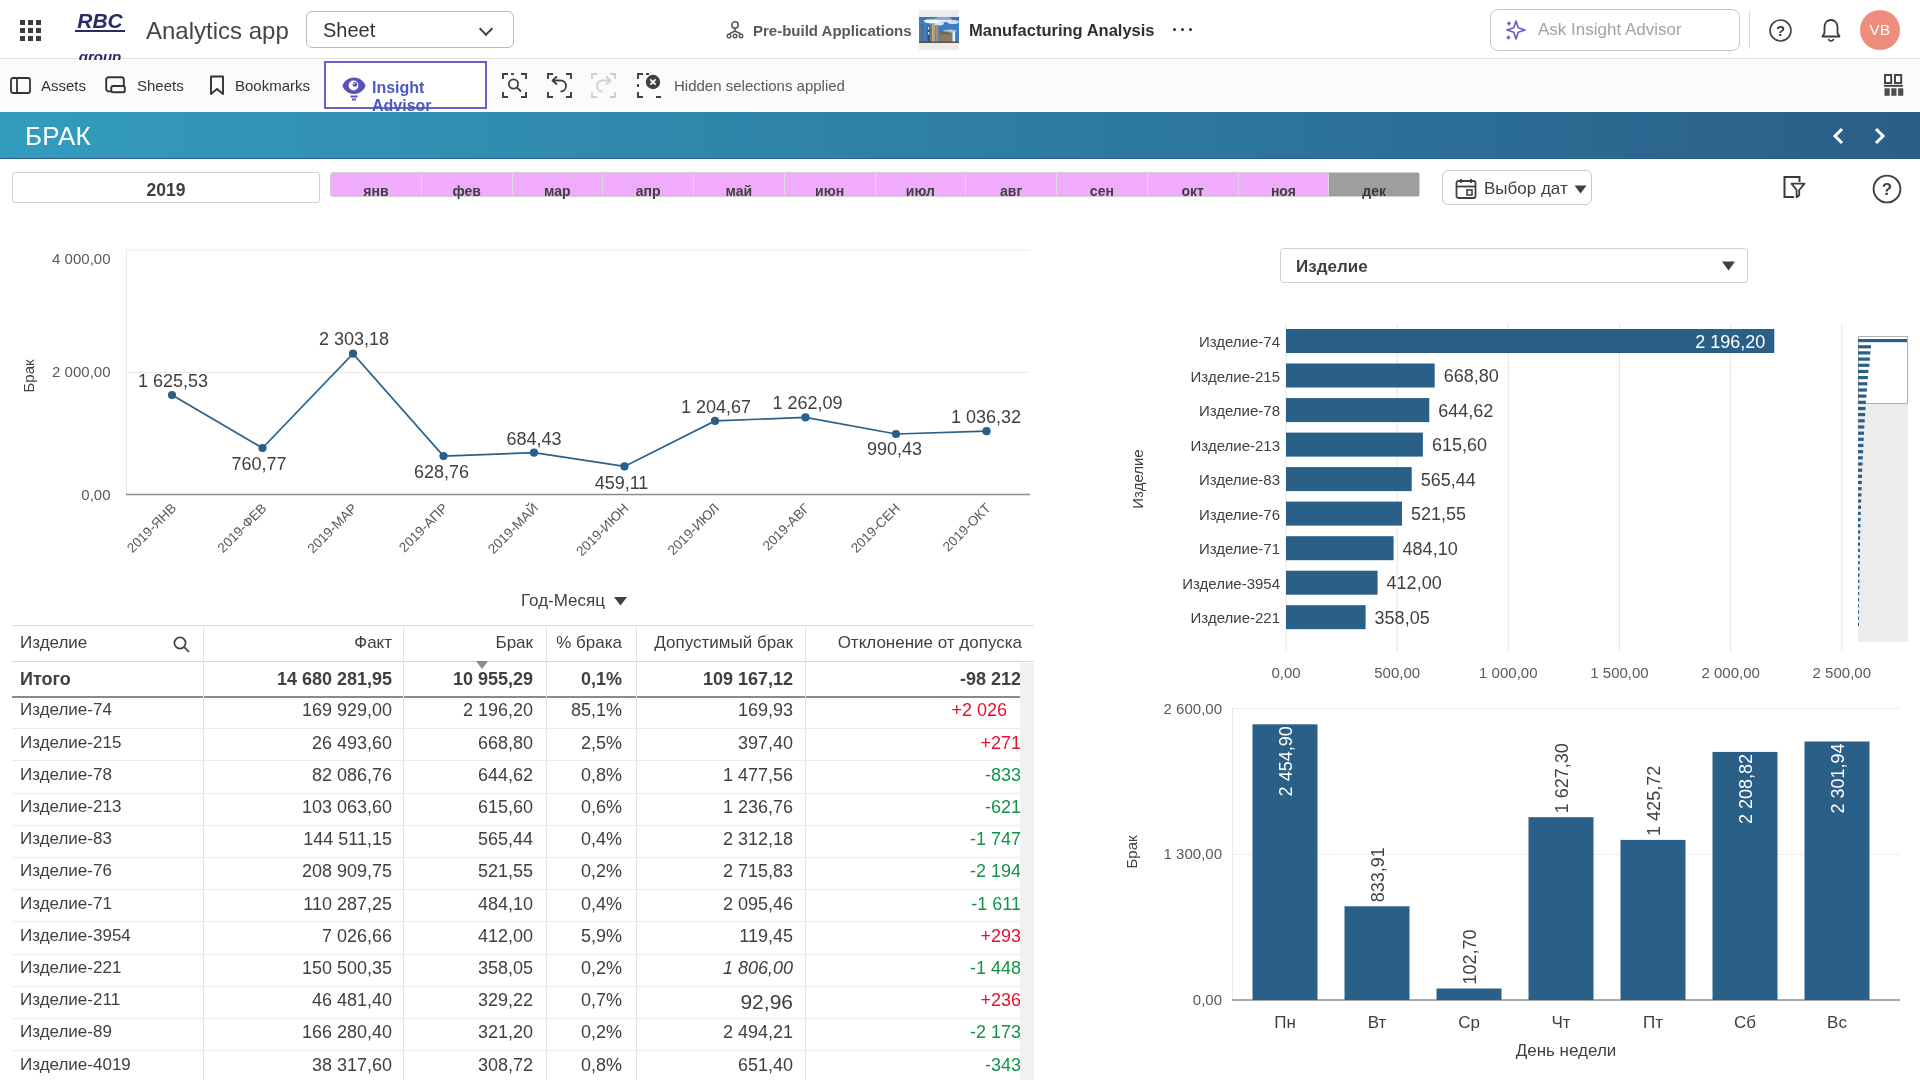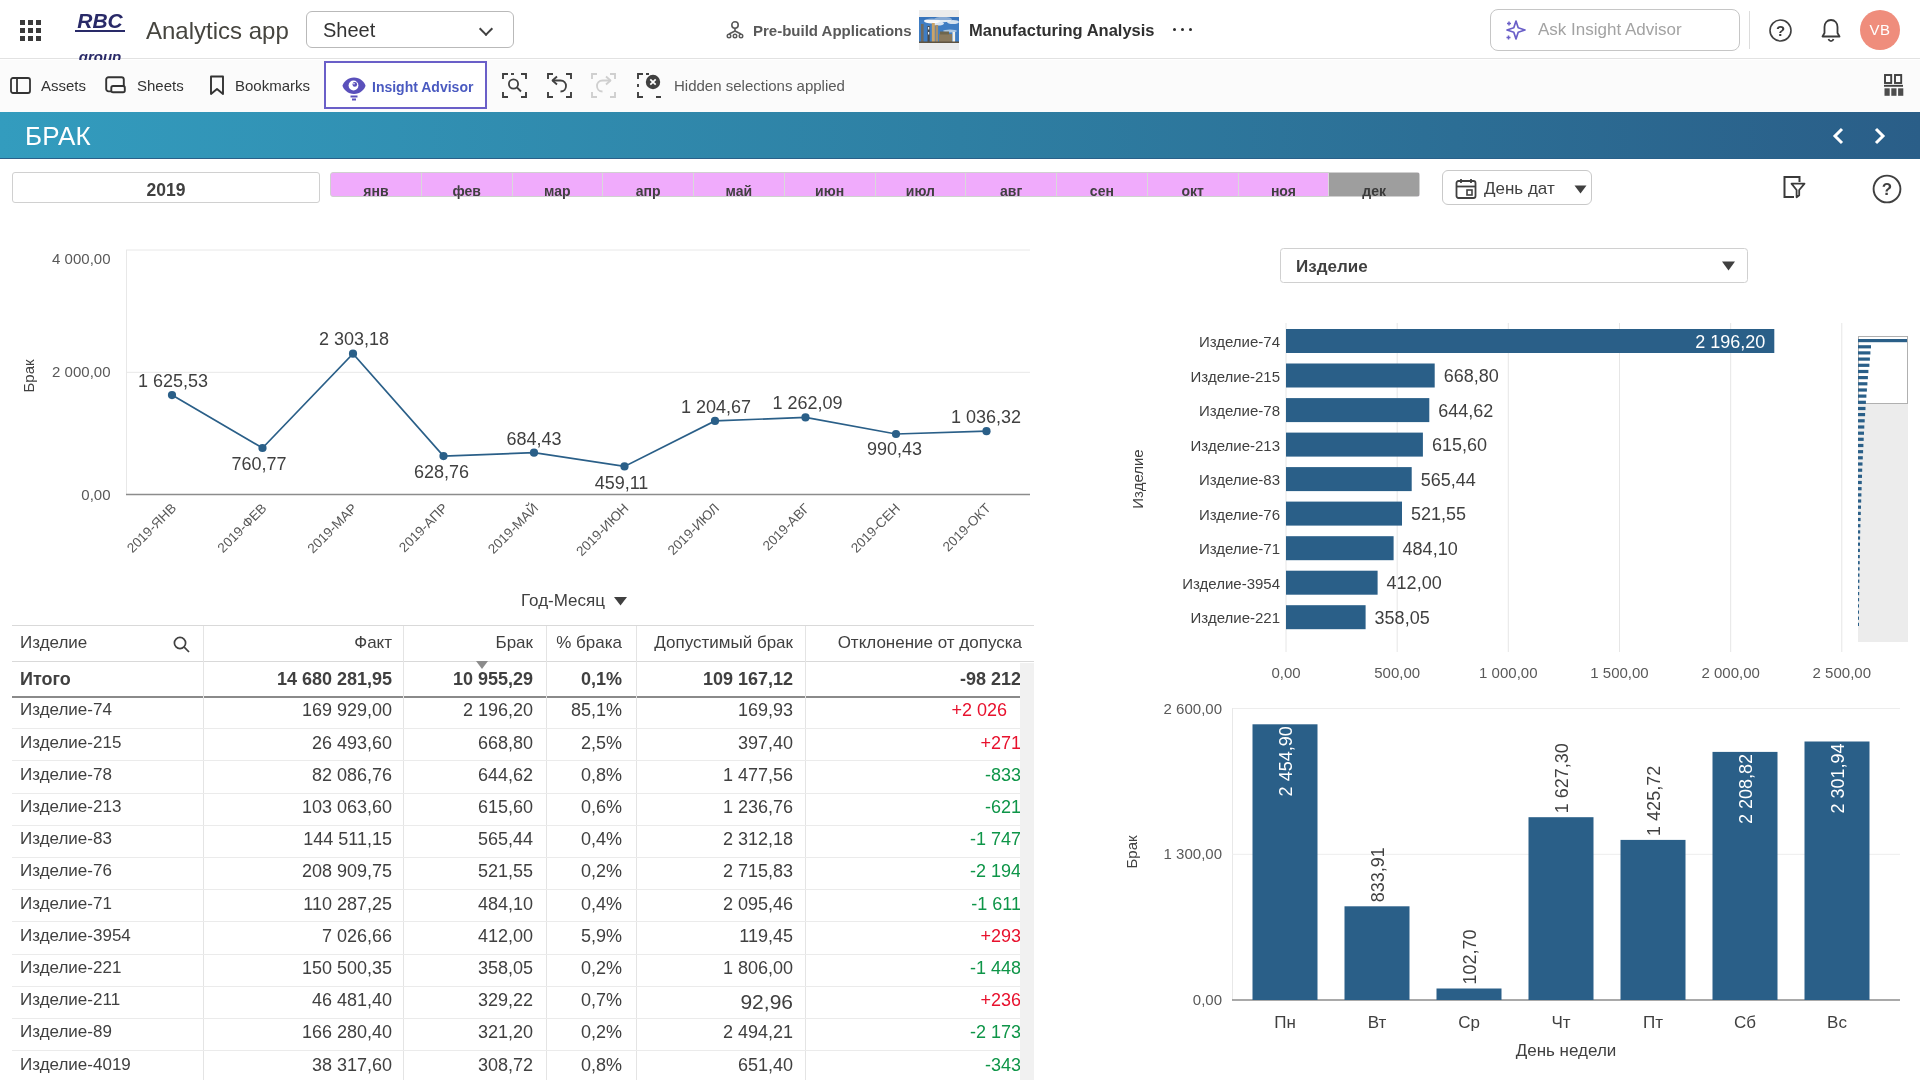--- a/index.html
+++ b/index.html
@@ -26,21 +26,21 @@
 #dots3 div { position:absolute; top:0; width:3.2px; height:3.2px; border-radius:50%; background:#2b2b2b; }
 #searchbox { position:absolute; left:1490px; top:9px; width:250px; height:42px; border:1px solid #c6c6c6; border-radius:8px; }
 #searchbox .ph { position:absolute; left:47px; top:10px; font-size:17px; color:#a3a3a3; }
 #tb-divider { position:absolute; left:1749px; top:11px; width:1px; height:38px; background:#dcdcdc; }
 #avatar { position:absolute; left:1860px; top:10px; width:40px; height:40px; border-radius:50%; background:#ef8d7c; color:#fff; font-size:15px; text-align:center; line-height:40px; letter-spacing:0.5px; }
 
 
 #toolbar { position:absolute; left:0; top:60px; width:1920px; height:52px; background:#fbfbfb; }
 .tlabel { position:absolute; top:0; font-size:15px; color:#333; line-height:52px; }
 #ia-btn { position:absolute; left:324px; top:61px; width:163px; height:48px; border:2px solid #6a5fc8; background:#fff; }
-#ia-btn .t { position:absolute; left:46px; top:16px; font-size:14px; font-weight:bold; color:#4a5ac0;text-align:center; }
+#ia-btn .t { position:absolute; left:46px; top:16px; font-size:16px; font-weight:bold; color:#4a5ac0; }
 #hiddensel { position:absolute; left:674px; top:60px; font-size:15px; color:#595959; line-height:52px; }
 
 
 #band { position:absolute; left:0; top:112px; width:1920px; height:47px; background:linear-gradient(90deg,#339cbe 0%, #2e7fa3 50%, #2a5e88 100%); border-bottom:1px solid #2a6089; }
 #band .t { position:absolute; left:25px; top:9px; font-size:26px; color:#fff; letter-spacing:0.2px; }
 
 
 #yearbox { position:absolute; left:12px; top:172px; width:308px; height:31px; background:#fff; border:1px solid #d0d0d0; border-radius:3px; text-align:center; font-size:17.5px; font-weight:bold; line-height:35px; color:#404040; }
 #months { position:absolute; left:330px; top:172px; width:1090px; height:25px; background:#f0abfc; border:1px solid #d0d0d0; border-radius:3px; display:flex; }
 #months div { flex:1; text-align:center; font-size:14px; font-weight:bold; color:#404040; line-height:36px; border-right:1px solid #d9d9d9; }
@@ -214,21 +214,21 @@
       <div class="sel">дек</div>
   </div>
   <div id="dateselect">
     <svg class="abs" style="left:12px; top:7px;" width="22" height="22" viewBox="0 0 22 22">
       <rect x="1.5" y="3" width="19" height="17" rx="2" fill="none" stroke="#404040" stroke-width="1.8"></rect>
       <line x1="1.5" y1="8.5" x2="20.5" y2="8.5" stroke="#404040" stroke-width="1.8"></line>
       <line x1="6" y1="1" x2="6" y2="5" stroke="#404040" stroke-width="1.8"></line>
       <line x1="16" y1="1" x2="16" y2="5" stroke="#404040" stroke-width="1.8"></line>
       <rect x="12" y="12" width="5" height="5" fill="none" stroke="#404040" stroke-width="1.6"></rect>
     </svg>
-    <span class="t">День дат</span>
+    <span class="t">Выбор дат</span>
     <svg class="abs" style="left:131px; top:14px;" width="13" height="9" viewBox="0 0 13 9">
         <path d="M0.5 0.5 L12.5 0.5 L6.5 8.5 Z" fill="#404040"></path>
       </svg>
   </div>
   <svg class="abs" style="left:1782px; top:174px;" width="26" height="28" viewBox="0 0 26 28">
     <path d="M17.5 8 L17.5 3 L2.5 3 L2.5 23 L12 23" fill="none" stroke="#3a3a3a" stroke-width="2"></path>
     <path d="M9.5 9.6 L22.5 9.6 L17.2 16 L17.2 21.2 L14.6 23.2 L14.6 16 Z" fill="#fff" stroke="#3a3a3a" stroke-width="1.8" stroke-linejoin="round"></path>
   </svg>
   <svg class="abs" style="left:1872px; top:174px;" width="30" height="30" viewBox="0 0 30 30">
     <circle cx="15" cy="15" r="13.4" fill="none" stroke="#404040" stroke-width="1.9"></circle>
@@ -361,21 +361,21 @@
 <div class="abs" style="left:-28px; top:925.8px; width:420px; text-align:right; font-size:18px; color:#404040;">7 026,66</div>
 <div class="abs" style="left:113px; top:925.8px; width:420px; text-align:right; font-size:18px; color:#404040;">412,00</div>
 <div class="abs" style="left:202px; top:925.8px; width:420px; text-align:right; font-size:18px; color:#404040;">5,9%</div>
 <div class="abs" style="left:373px; top:925.8px; width:420px; text-align:right; font-size:18px; color:#404040;">119,45</div>
 <div class="abs" style="left:601px; top:925.8px; width:420px; text-align:right; font-size:18px; color:#e8112d;">+293</div>
 <div class="abs" style="left:12px; top:985.8px; width:1022px; height:1px; background:#ebebeb;"></div>
 <div class="abs" style="left:20px; top:958.0px; font-size:17px; color:#404040;">Изделие-221</div>
 <div class="abs" style="left:-28px; top:958.0px; width:420px; text-align:right; font-size:18px; color:#404040;">150 500,35</div>
 <div class="abs" style="left:113px; top:958.0px; width:420px; text-align:right; font-size:18px; color:#404040;">358,05</div>
 <div class="abs" style="left:202px; top:958.0px; width:420px; text-align:right; font-size:18px; color:#404040;">0,2%</div>
-<div class="abs" style="left:373px; top:958.0px; width:420px; text-align:right; font-size:18px; color:#404040;">1 806,00</div>
+<div class="abs" style="left:373px; top:958.0px; width:420px; text-align:right; font-size:18px; color:#404040;font-style:italic;">1 806,00</div>
 <div class="abs" style="left:601px; top:958.0px; width:420px; text-align:right; font-size:18px; color:#0e9548;">-1 448</div>
 <div class="abs" style="left:12px; top:1018.0px; width:1022px; height:1px; background:#ebebeb;"></div>
 <div class="abs" style="left:20px; top:990.2px; font-size:17px; color:#404040;">Изделие-211</div>
 <div class="abs" style="left:-28px; top:990.2px; width:420px; text-align:right; font-size:18px; color:#404040;">46 481,40</div>
 <div class="abs" style="left:113px; top:990.2px; width:420px; text-align:right; font-size:18px; color:#404040;">329,22</div>
 <div class="abs" style="left:202px; top:990.2px; width:420px; text-align:right; font-size:18px; color:#404040;">0,7%</div>
 <div class="abs" style="left:373px; top:990.2px; width:420px; text-align:right; font-size:21px; color:#404040;">92,96</div>
 <div class="abs" style="left:601px; top:990.2px; width:420px; text-align:right; font-size:18px; color:#e8112d;">+236</div>
 <div class="abs" style="left:12px; top:1050.2px; width:1022px; height:1px; background:#ebebeb;"></div>
 <div class="abs" style="left:20px; top:1022.4px; font-size:17px; color:#404040;">Изделие-89</div>

